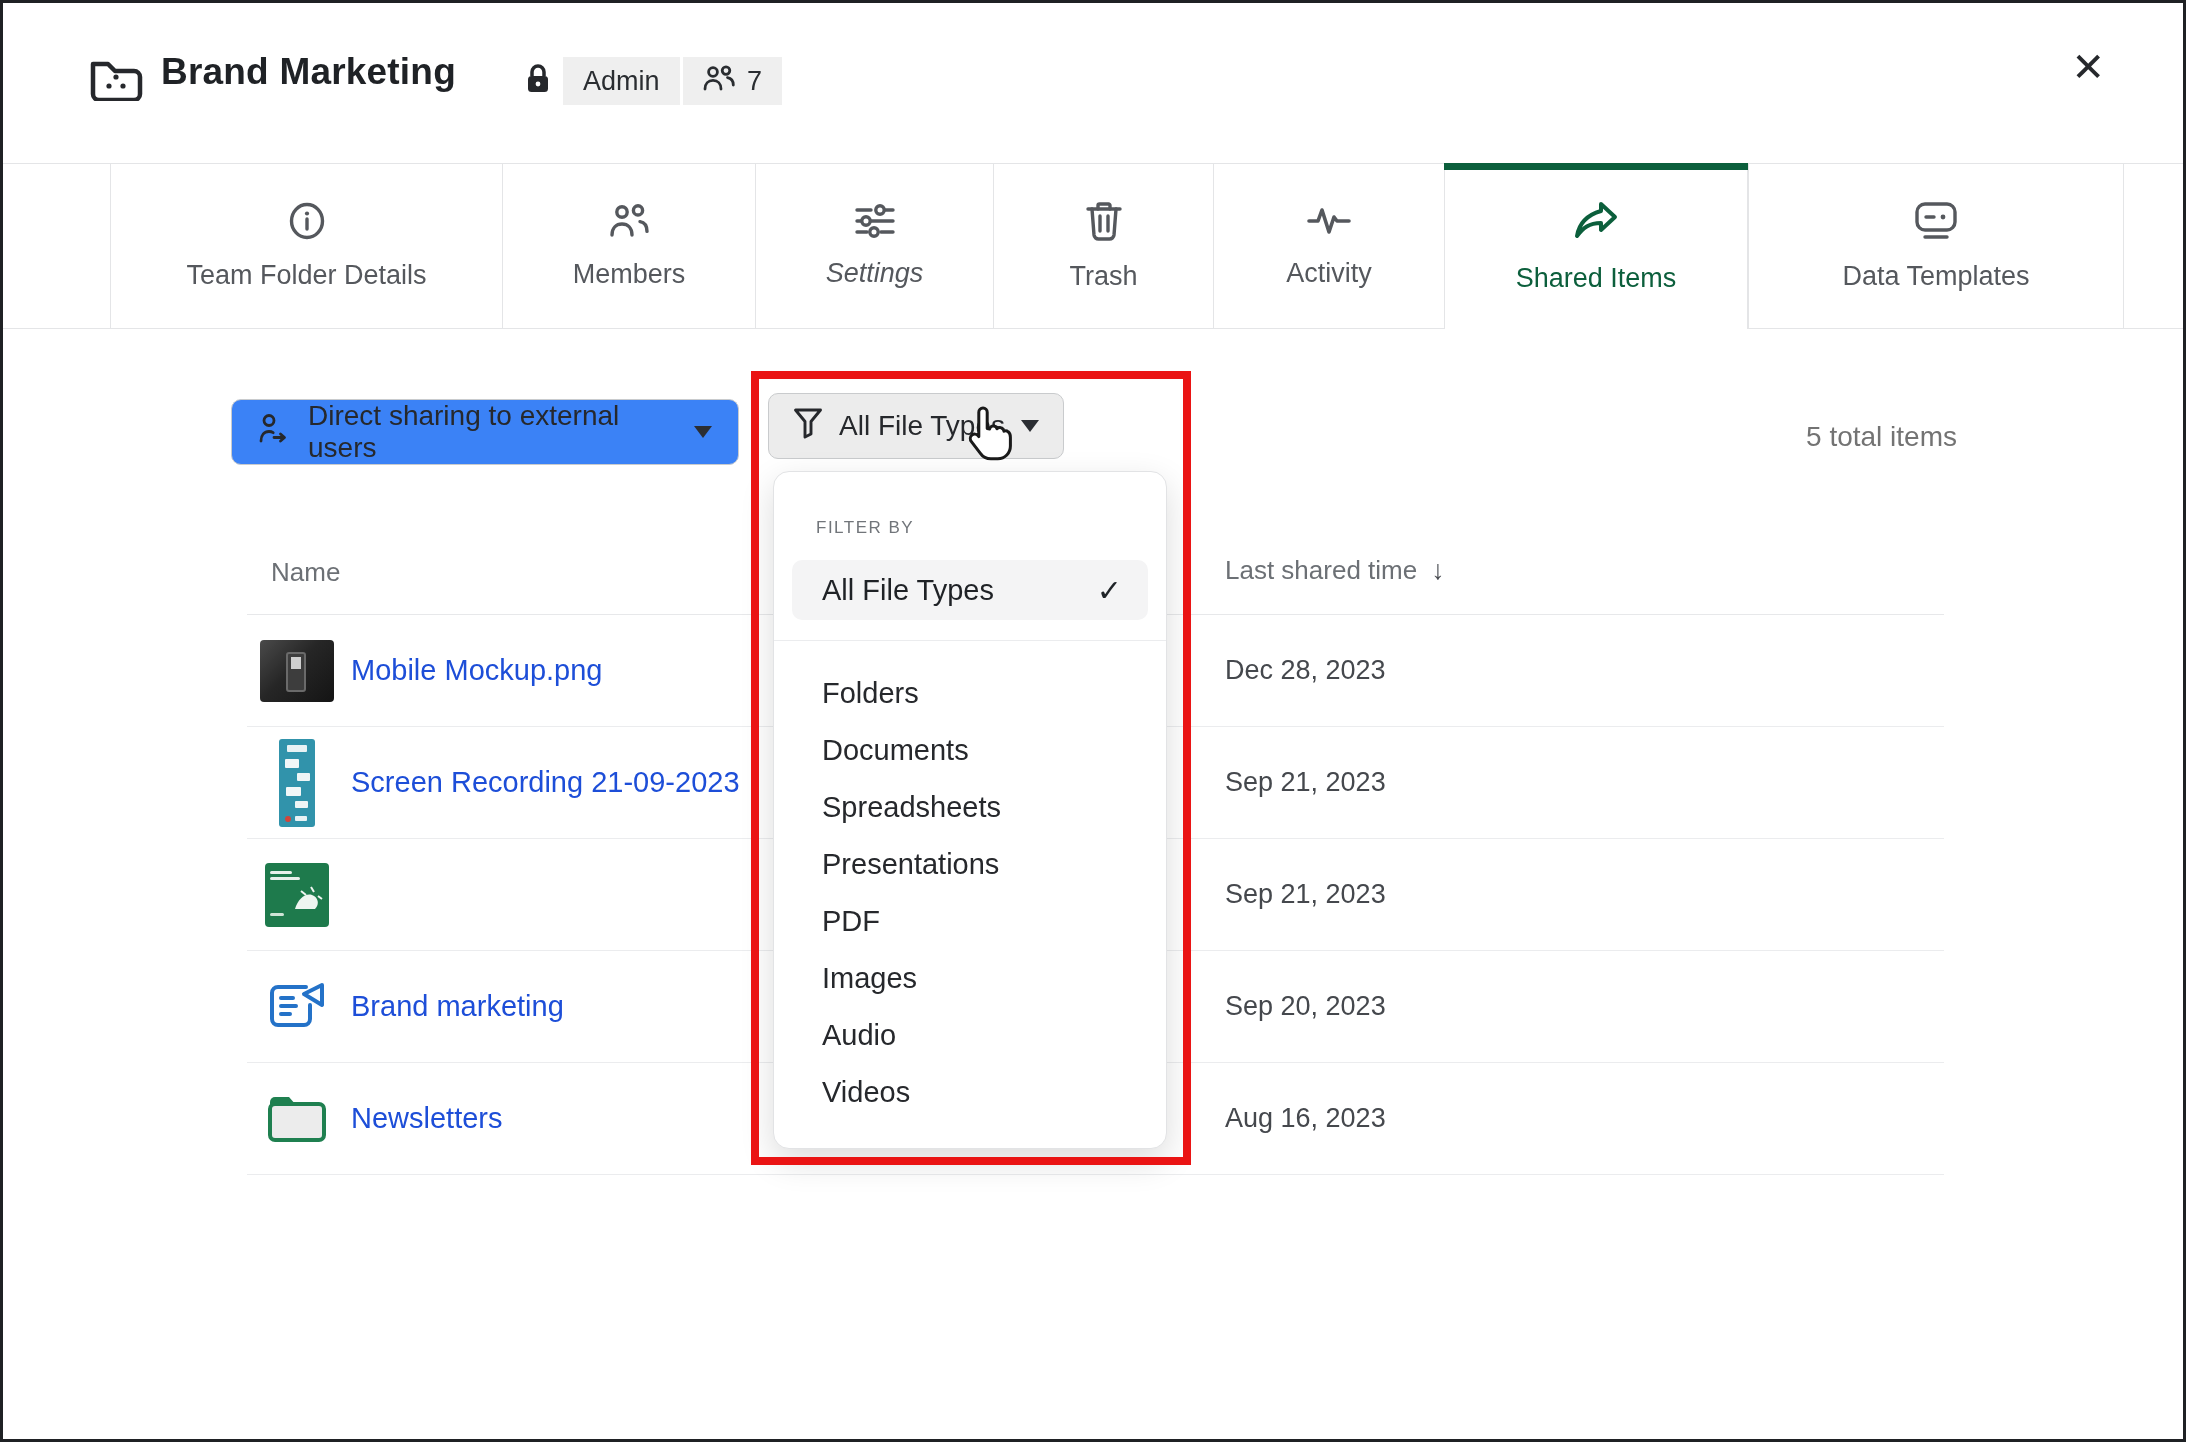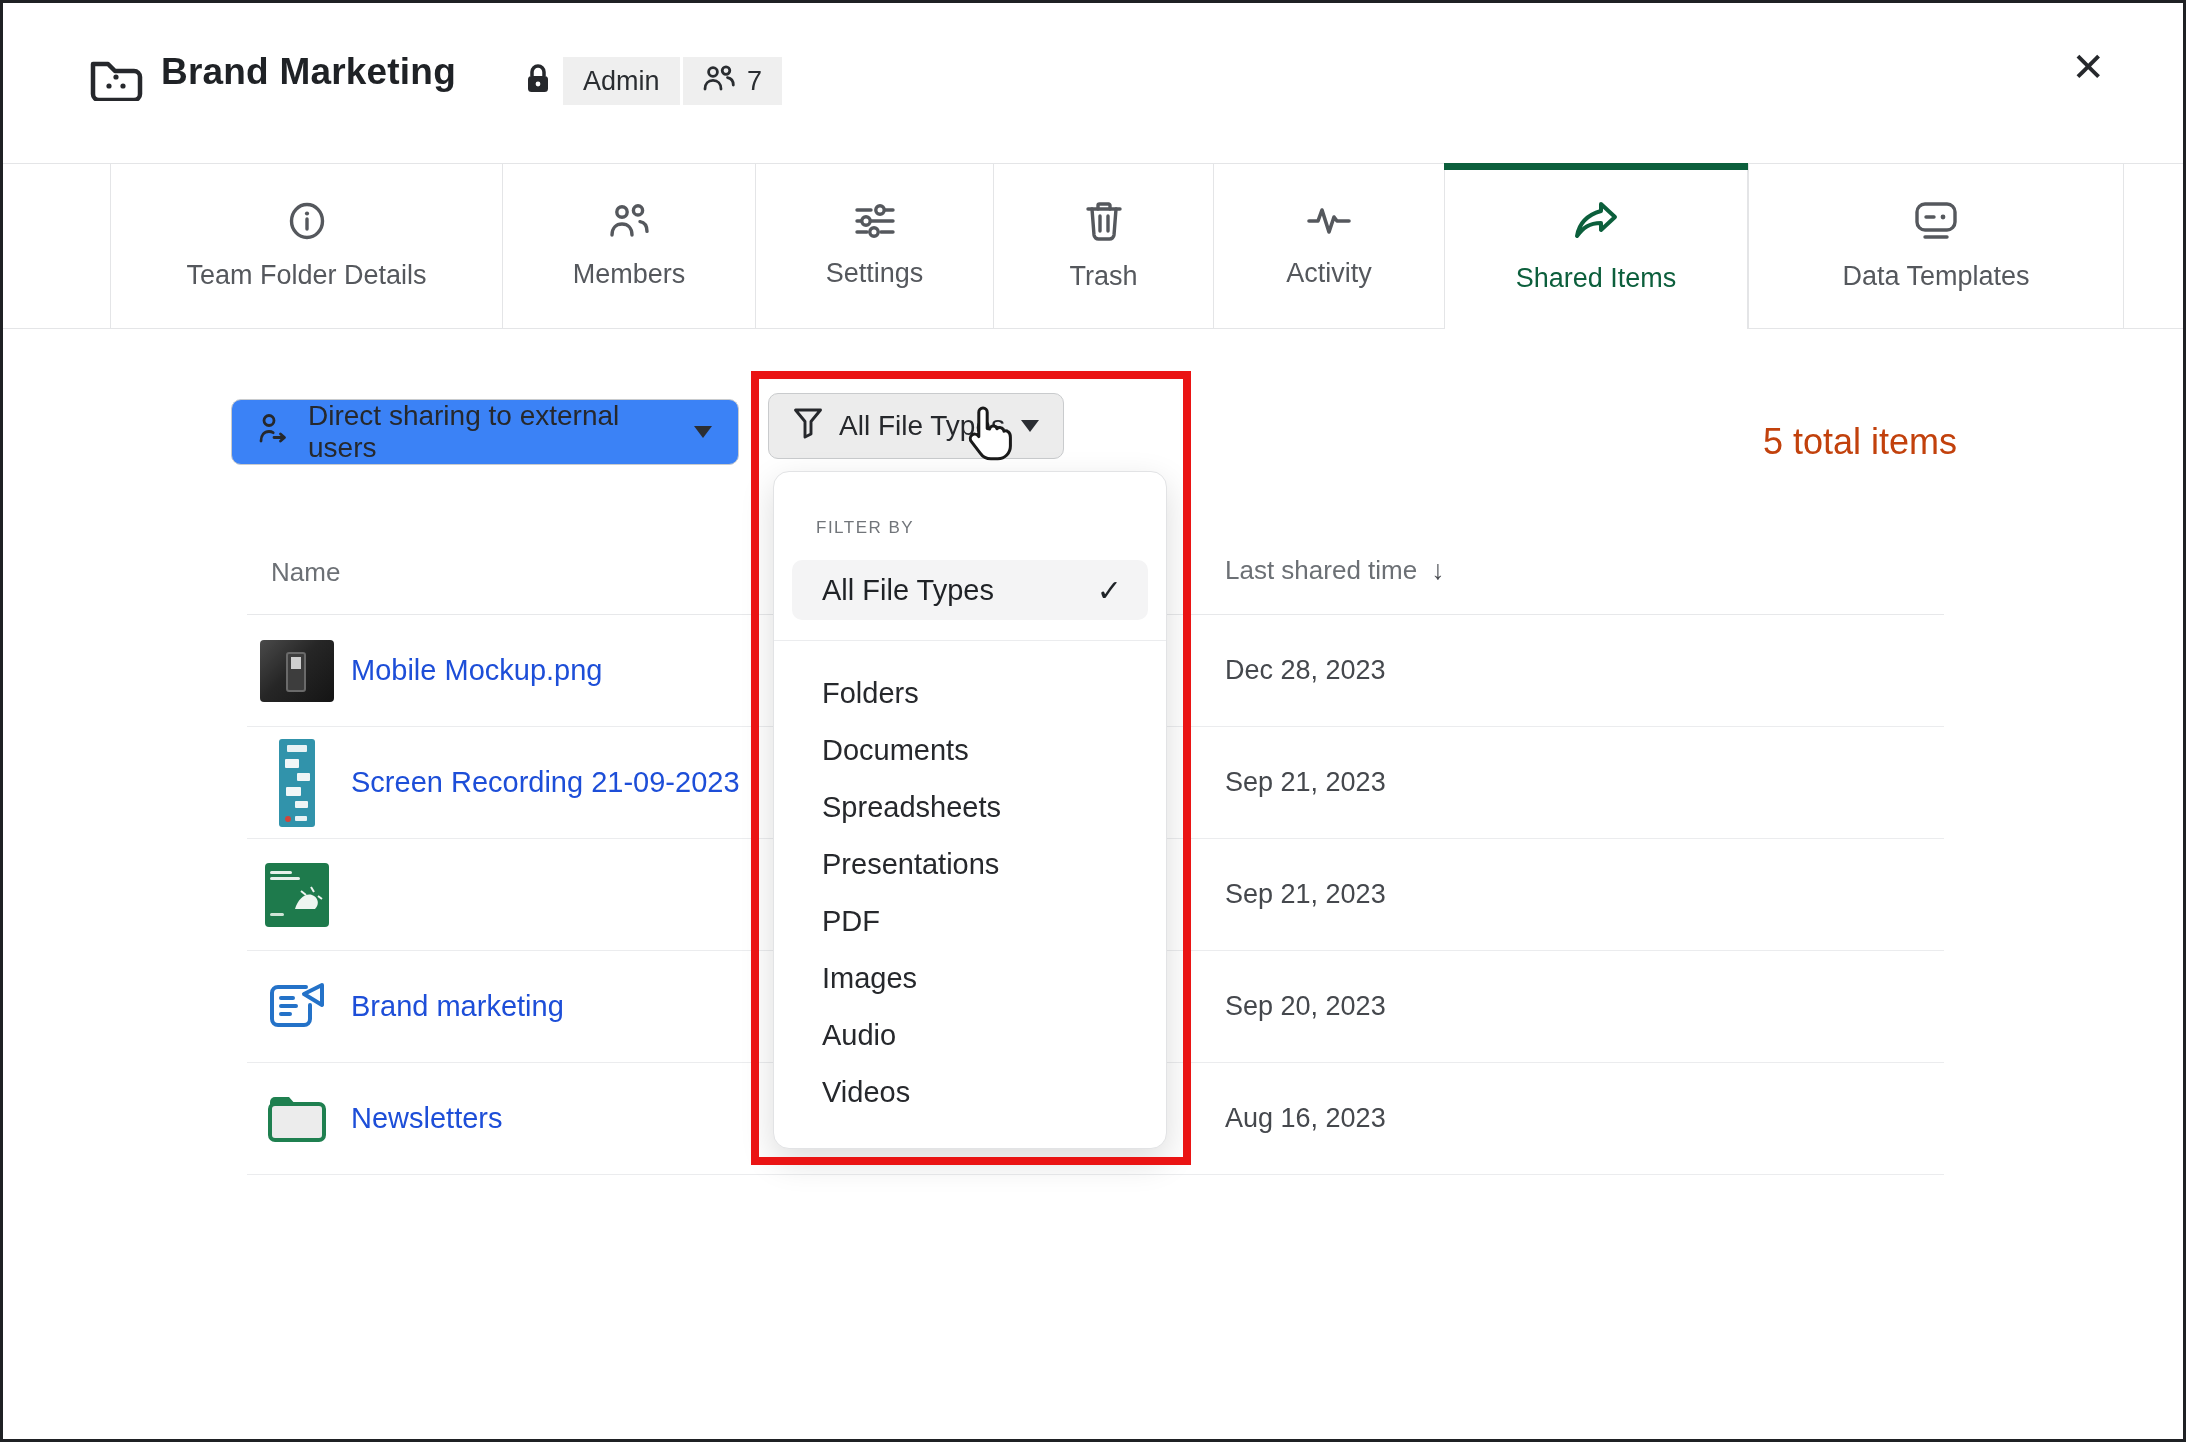--- a/index.html
+++ b/index.html
@@ -20,35 +20,35 @@
   .pill-members { left:680px; gap:12px; }
   .close-btn { position:absolute; right:78px; top:44px; font-size:40px; color:#26282c; cursor:pointer; line-height:1; }
   
   .tabstrip { position:absolute; top:160px; left:0; width:2186px; height:166px; display:flex;
               border-top:1px solid #e4e5e7; border-bottom:1px solid #e4e5e7; }
   .tab-spacer-l { width:107px; }
   .tab-spacer-r { flex:1; }
   .tab { display:flex; flex-direction:column; align-items:center; justify-content:center; gap:20px;
          border-left:1px solid #e4e5e7; color:#55585d; font-size:27px; cursor:pointer; position:relative; background:#fff; }
   .tab:nth-of-type(2){ width:392px; } .tab:nth-of-type(3){ width:253px; }
-  .tab:nth-of-type(4){ width:238px; } .tab:nth-of-type(5){ width:220px; }
+  .tab:nth-of-type(4){ width:238px;font-style:italic; } .tab:nth-of-type(5){ width:220px; }
   .tab:nth-of-type(6){ width:231px; } .tab:nth-of-type(7){ width:304px; border-right:1px solid #e4e5e7;gap:24px; }
   .tab:nth-of-type(8){ width:376px; border-right:1px solid #e4e5e7; }
   .tab.active { color:#0c5f3c; }
   .tab.active::before { content:""; position:absolute; top:-1px; left:-1px; right:-1px; height:7px; background:#0c5f3c; }
   .tab.active::after  { content:""; position:absolute; bottom:-1px; left:0; right:0; height:1px; background:#fff; }
   .tab svg { display:block; }
   
   .btn { position:absolute; display:flex; align-items:center; border:1px solid #c9cbcd; border-radius:10px;
          background:#3b82f6; font-size:28px; color:#26282c; cursor:pointer; }
   .btn-share-type { left:228px; top:396px; width:508px; height:66px; padding:0 26px; gap:18px; }
   .btn-file-type  { left:765px; top:390px; width:296px; height:66px; padding:0 24px; gap:16px; background:#ececec; }
   .caret { width:0; height:0; border-left:9px solid transparent; border-right:9px solid transparent;
            border-top:12px solid #2b2e33; margin-left:auto; }
-  .total-items { position:absolute; right:226px; top:418px; font-size:36px; color:#c2410c; }
+  .total-items { position:absolute; right:226px; top:418px; font-size:28px; color:#737373; }
   
   .table { position:absolute; left:244px; top:536px; width:1697px; }
   .thead { position:relative; height:76px; border-bottom:1px solid #e7e8ea; font-size:26px; color:#6c7075; }
   .th-name { position:absolute; left:24px; top:18px; }
   .th-date { position:absolute; left:978px; top:16px; cursor:pointer; display:flex; gap:14px; align-items:center; }
   .row { position:relative; display:flex; align-items:center; height:112px; border-bottom:1px solid #ebecee; cursor:pointer; }
   .thumb-box { width:76px; margin-left:12px; display:flex; justify-content:center; align-items:center; }
   .file-name { margin-left:16px; font-size:29px; font-weight:500; color:#1d4ed8; white-space:nowrap; }
   .row-date { position:absolute; left:978px; font-size:27px; color:#45484d; }
   

